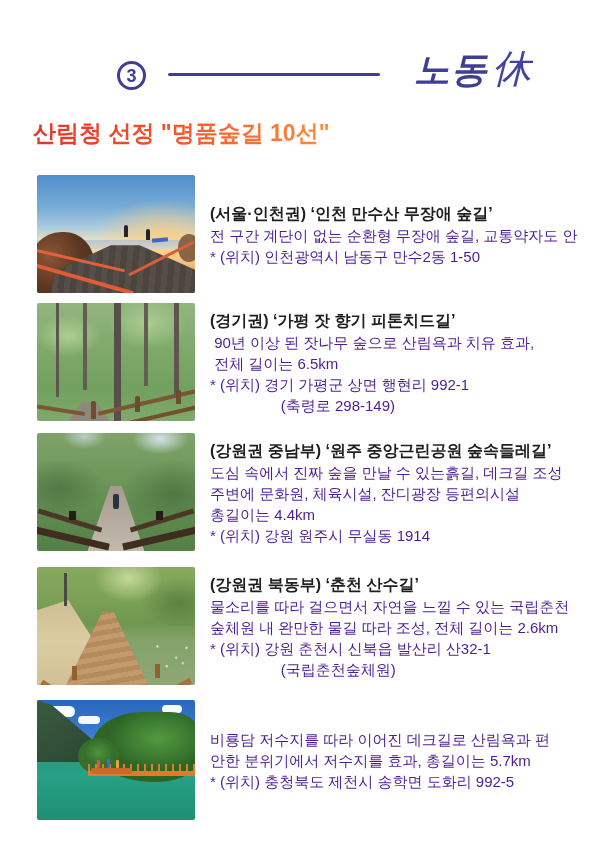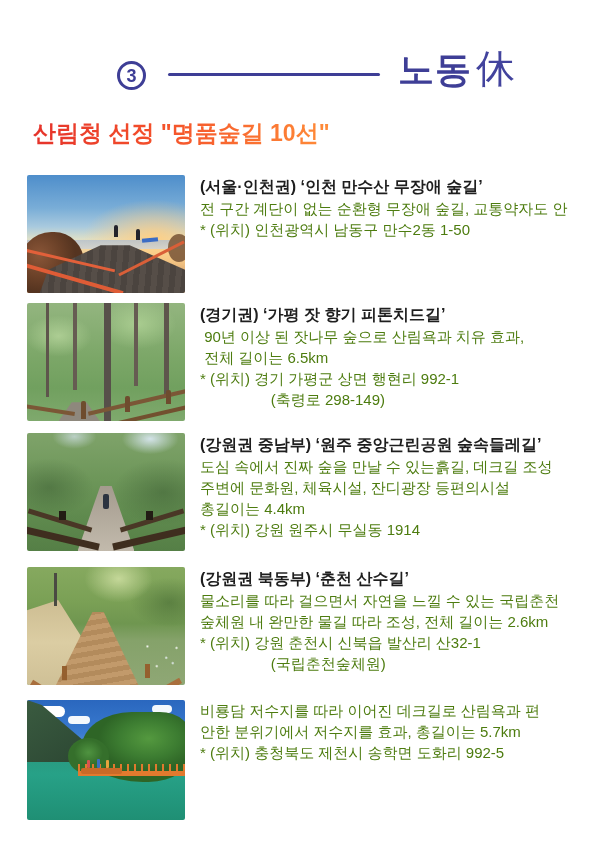--- a/index.html
+++ b/index.html
@@ -4,39 +4,39 @@
 <style>
   html,body{margin:0;padding:0;background:#fff;}
   .page{position:relative;width:612px;height:859px;background:#ffffff;overflow:hidden;
         font-family:"Liberation Sans","DejaVu Sans",sans-serif;}
 
   
   .badge{position:absolute;left:117px;top:61px;width:29px;height:29px;box-sizing:border-box;
          border:3px solid #3e3e96;border-radius:50%;display:flex;align-items:center;justify-content:center;}
   .badge span{font-size:18px;font-weight:700;color:#3e3e96;line-height:1;}
   .rule{position:absolute;left:168px;top:73px;width:212px;height:3px;background:#3e3e96;border-radius:2px;}
-  .brand{position:absolute;left:398px;top:48px;display:flex;align-items:flex-end;}
+  .brand{position:absolute;left:414px;top:48px;display:flex;align-items:flex-end;font-style:italic;}
   .brand-bold{font-size:36px;font-weight:800;color:#3e3e96;letter-spacing:1px;line-height:1.2;}
   .brand-light{font-size:39px;font-weight:400;color:#42439d;margin-left:4px;line-height:1.1;}
 
   
   .sec-title{position:absolute;left:33px;top:118px;margin:0;font-size:23px;font-weight:800;white-space:pre;
              color:#ee4423;}
   @supports ((-webkit-background-clip:text) or (background-clip:text)){
     .sec-title{background:linear-gradient(90deg,#e5332b 0%,#f4502a 42%,#ff8c38 100%);
                -webkit-background-clip:text;background-clip:text;color:transparent;}
   }
 
   
-  .item{position:absolute;left:27px;display:flex;}
+  .item{position:absolute;left:37px;display:flex;align-items:center;}
   .thumb{width:158px;height:118px;position:relative;overflow:hidden;border-radius:2px;flex:none;}
   .thumb div{position:absolute;}
   .txt{margin-left:15px;padding-top:0;}
   .t{font-size:16px;font-weight:700;color:#1e1e1e;line-height:23px;white-space:pre;}
-  .l{font-size:15px;color:#4d7c0f;line-height:21px;white-space:pre;}
+  .l{font-size:15px;color:#4c1d95;line-height:21px;white-space:pre;}
 
   
   .p1{background:
       radial-gradient(62% 46% at 80% 54%, rgba(255,206,130,.95), rgba(255,206,130,0) 72%),
       linear-gradient(180deg,#4e8ecb 0%,#79add7 28%,#a9cade 44%,#dcdfc9 54%,#f3d8a2 62%,#f0c184 72%,#d8a671 84%,#c79968 100%);}
   .p1 .city{left:0;right:0;top:55%;height:8%;background:linear-gradient(180deg,#b7c1cb,#ced3d5);opacity:.85;}
   .p1 .trees{left:-6%;bottom:0;width:42%;height:52%;border-radius:50% 45% 10% 0/60% 50% 10% 0;
              background:radial-gradient(55% 60% at 32% 38%,#8a5638,#6b4128 60%,#553420);}
   .p1 .tree2{right:-3%;bottom:26%;width:14%;height:24%;border-radius:50%;background:#7d5a3b;opacity:.9;}
   .p1 .deck{left:8%;right:0;bottom:0;height:44%;

